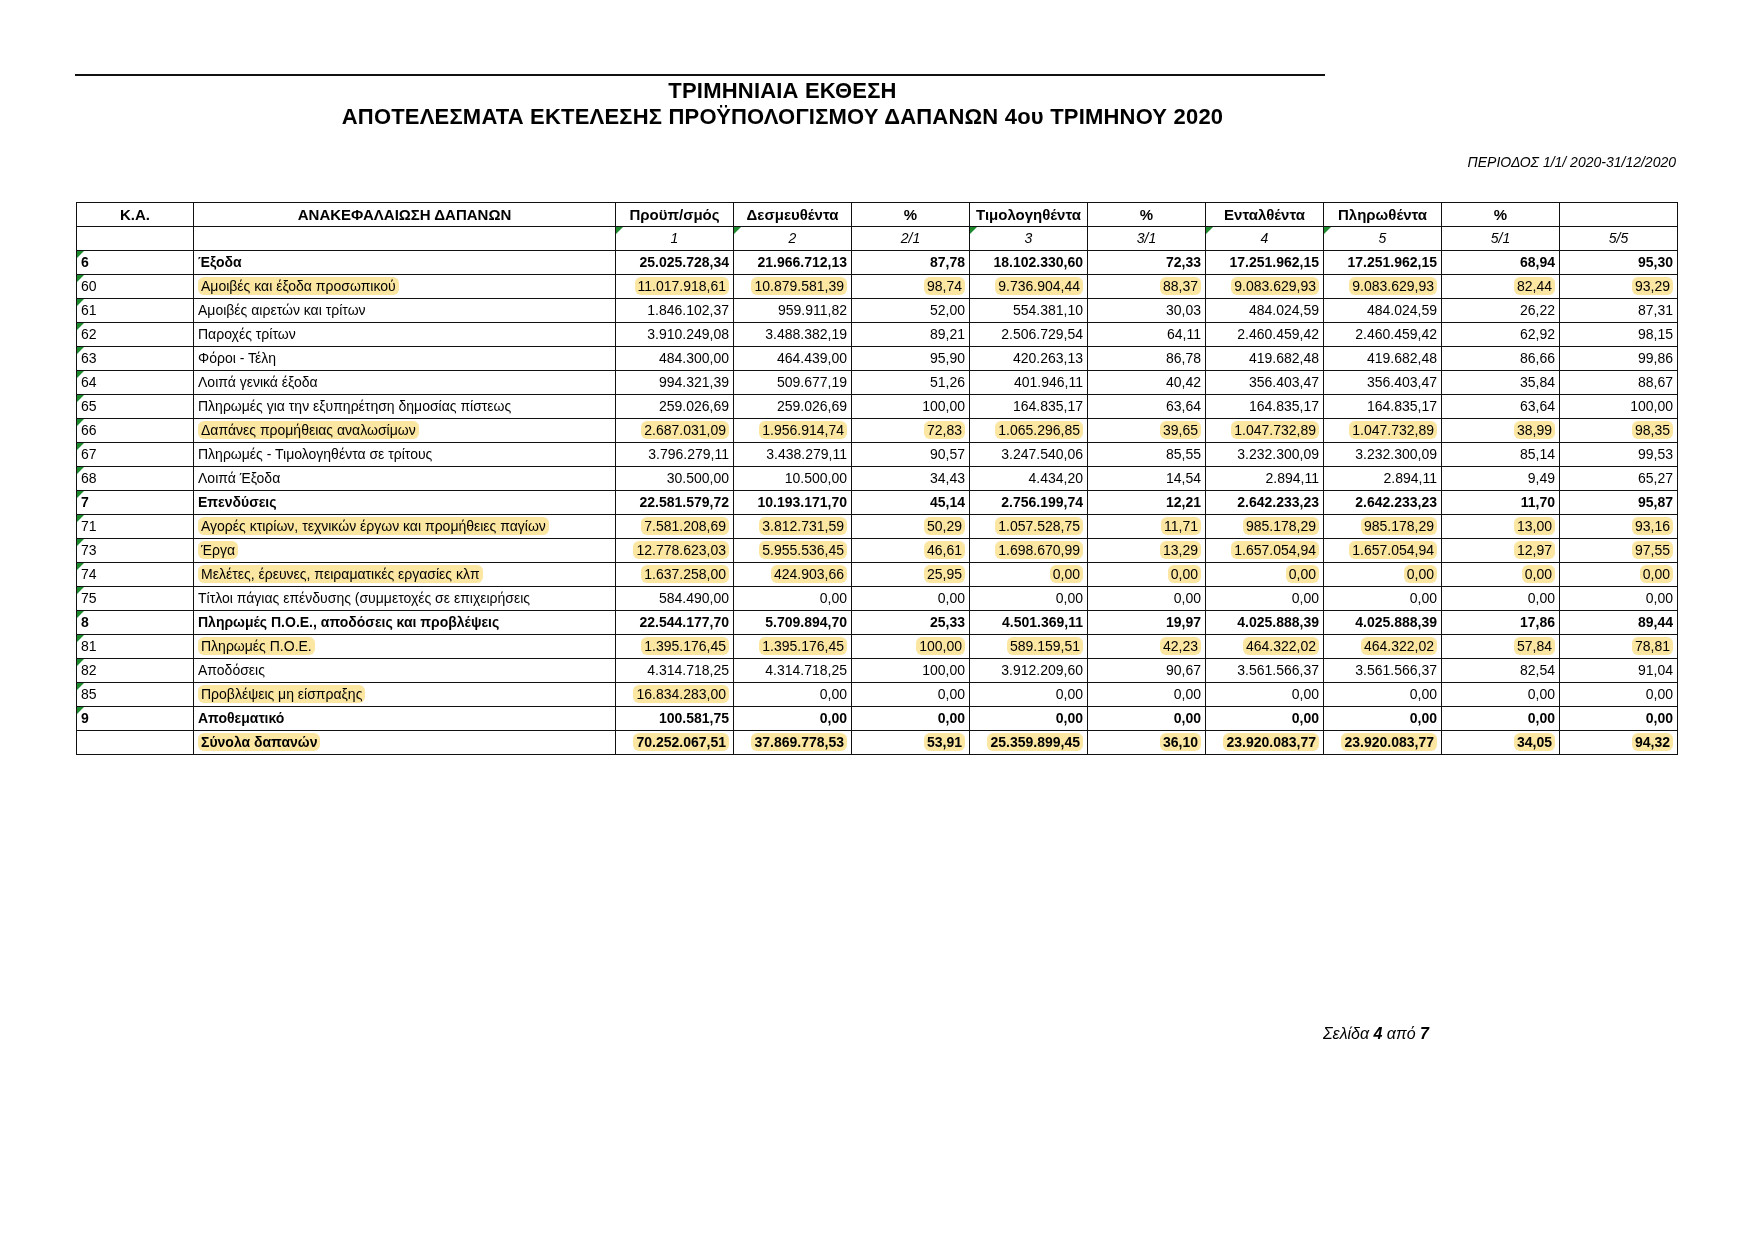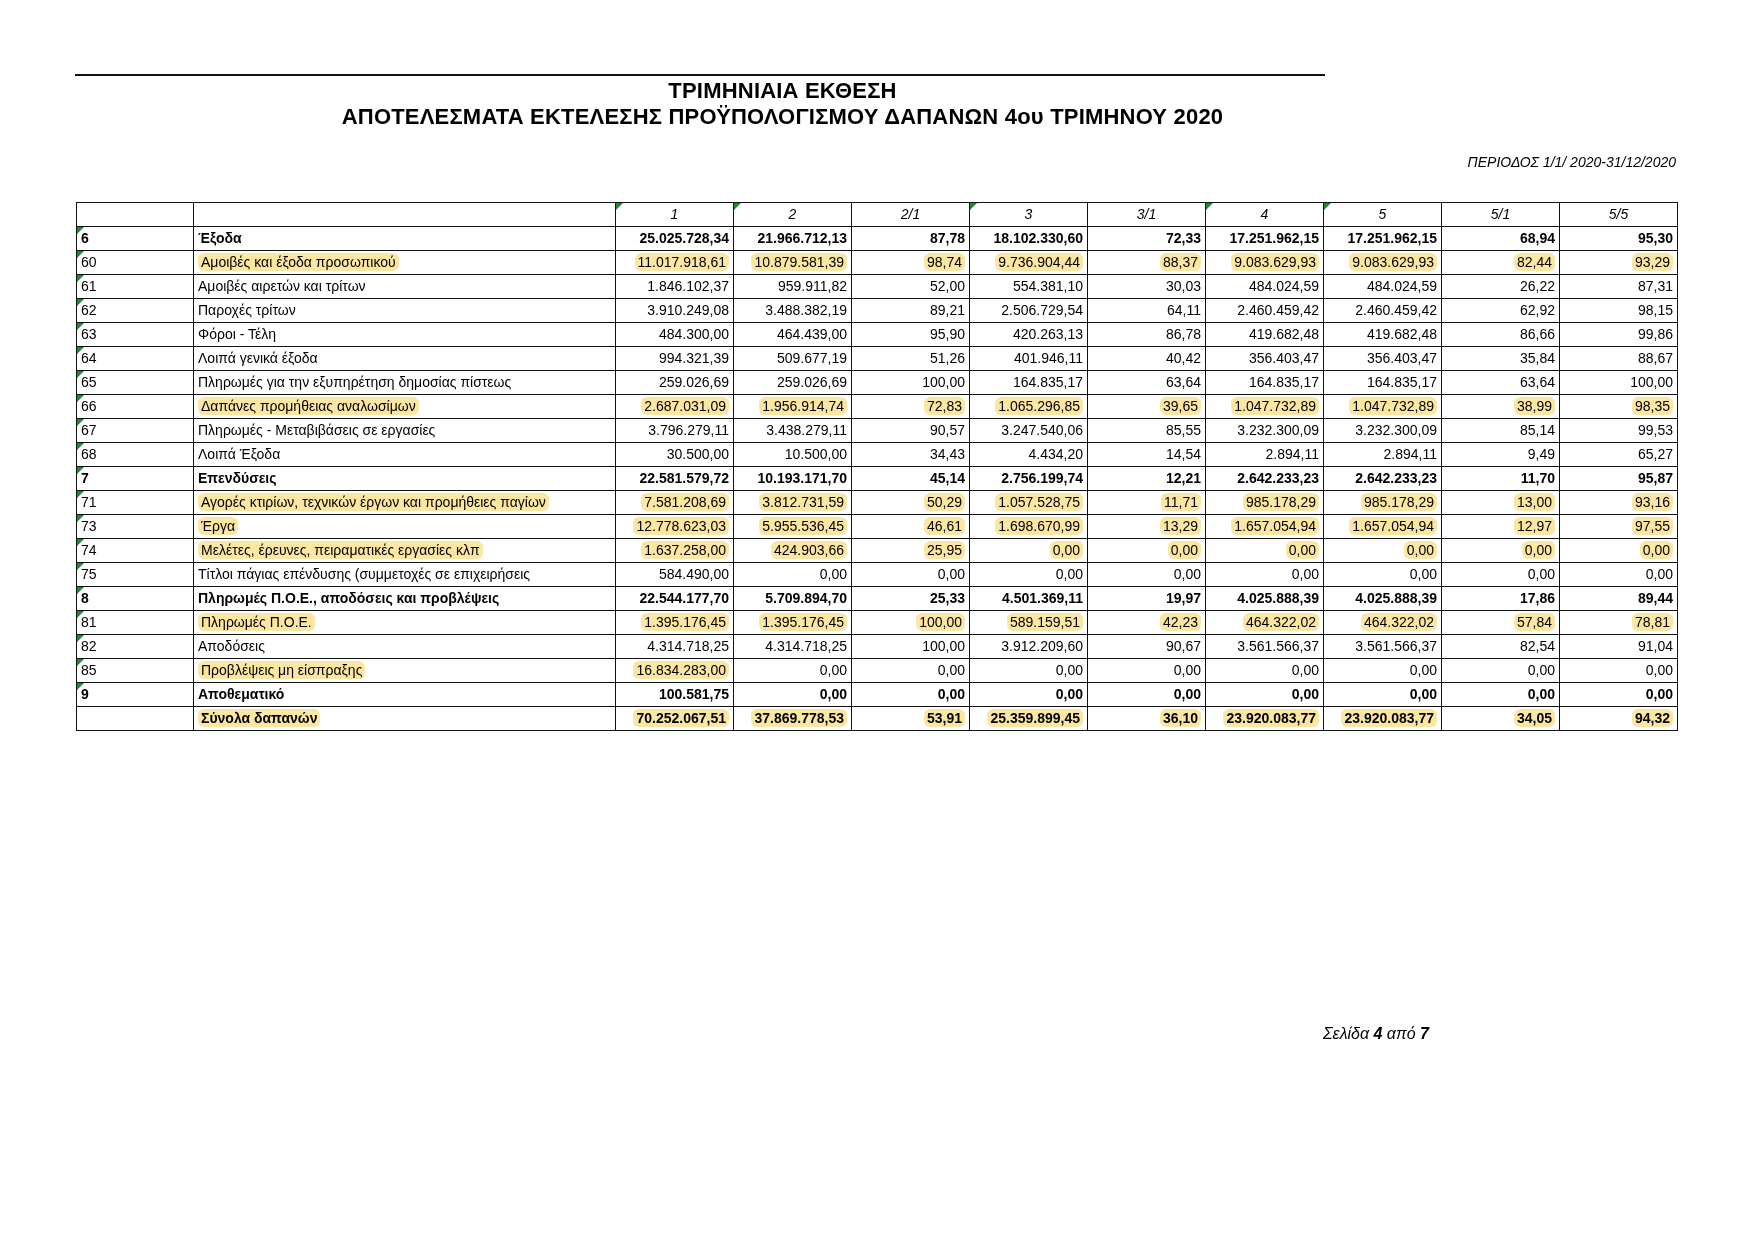--- a/index.html
+++ b/index.html
@@ -45,20 +45,33 @@
       <col class="c-num">
       <col class="c-num">
       <col class="c-num">
       <col class="c-num">
     <col class="c-num">
       <col class="c-num">
       <col class="c-num">
       <col class="c-num">
   </colgroup>
   <tbody id="tbody">
+    <tr class="hdr">
+      <td>Κ.Α.</td>
+      <td>ΑΝΑΚΕΦΑΛΑΙΩΣΗ ΔΑΠΑΝΩΝ</td>
+      <td>Προϋπ/σμός</td>
+      <td>Δεσμευθέντα</td>
+      <td>%</td>
+      <td>Τιμολογηθέντα</td>
+      <td>%</td>
+      <td>Ενταλθέντα</td>
+      <td>Πληρωθέντα</td>
+      <td>%</td>
+      <td></td>
+    </tr>
     <tr class="sub">
       <td></td>
       <td></td>
       <td class="mark">1</td>
       <td class="mark">2</td>
       <td>2/1</td>
       <td class="mark">3</td>
       <td>3/1</td>
       <td class="mark">4</td>
       <td class="mark">5</td>
@@ -164,21 +177,21 @@
         <td class="num"><span class="hl">72,83</span></td>
         <td class="num"><span class="hl">1.065.296,85</span></td>
         <td class="num"><span class="hl">39,65</span></td>
         <td class="num"><span class="hl">1.047.732,89</span></td>
         <td class="num"><span class="hl">1.047.732,89</span></td>
         <td class="num"><span class="hl">38,99</span></td>
         <td class="num"><span class="hl">98,35</span></td>
       </tr>
       <tr>
         <td class="ka mark">67</td>
-        <td><span>Πληρωμές - Μεταβιβάσεις σε εργασίες</span></td>
+        <td><span>Πληρωμές - Τιμολογηθέντα σε τρίτους</span></td>
         <td class="num"><span>3.796.279,11</span></td>
         <td class="num"><span>3.438.279,11</span></td>
         <td class="num"><span>90,57</span></td>
         <td class="num"><span>3.247.540,06</span></td>
         <td class="num"><span>85,55</span></td>
         <td class="num"><span>3.232.300,09</span></td>
         <td class="num"><span>3.232.300,09</span></td>
         <td class="num"><span>85,14</span></td>
         <td class="num"><span>99,53</span></td>
       </tr>

